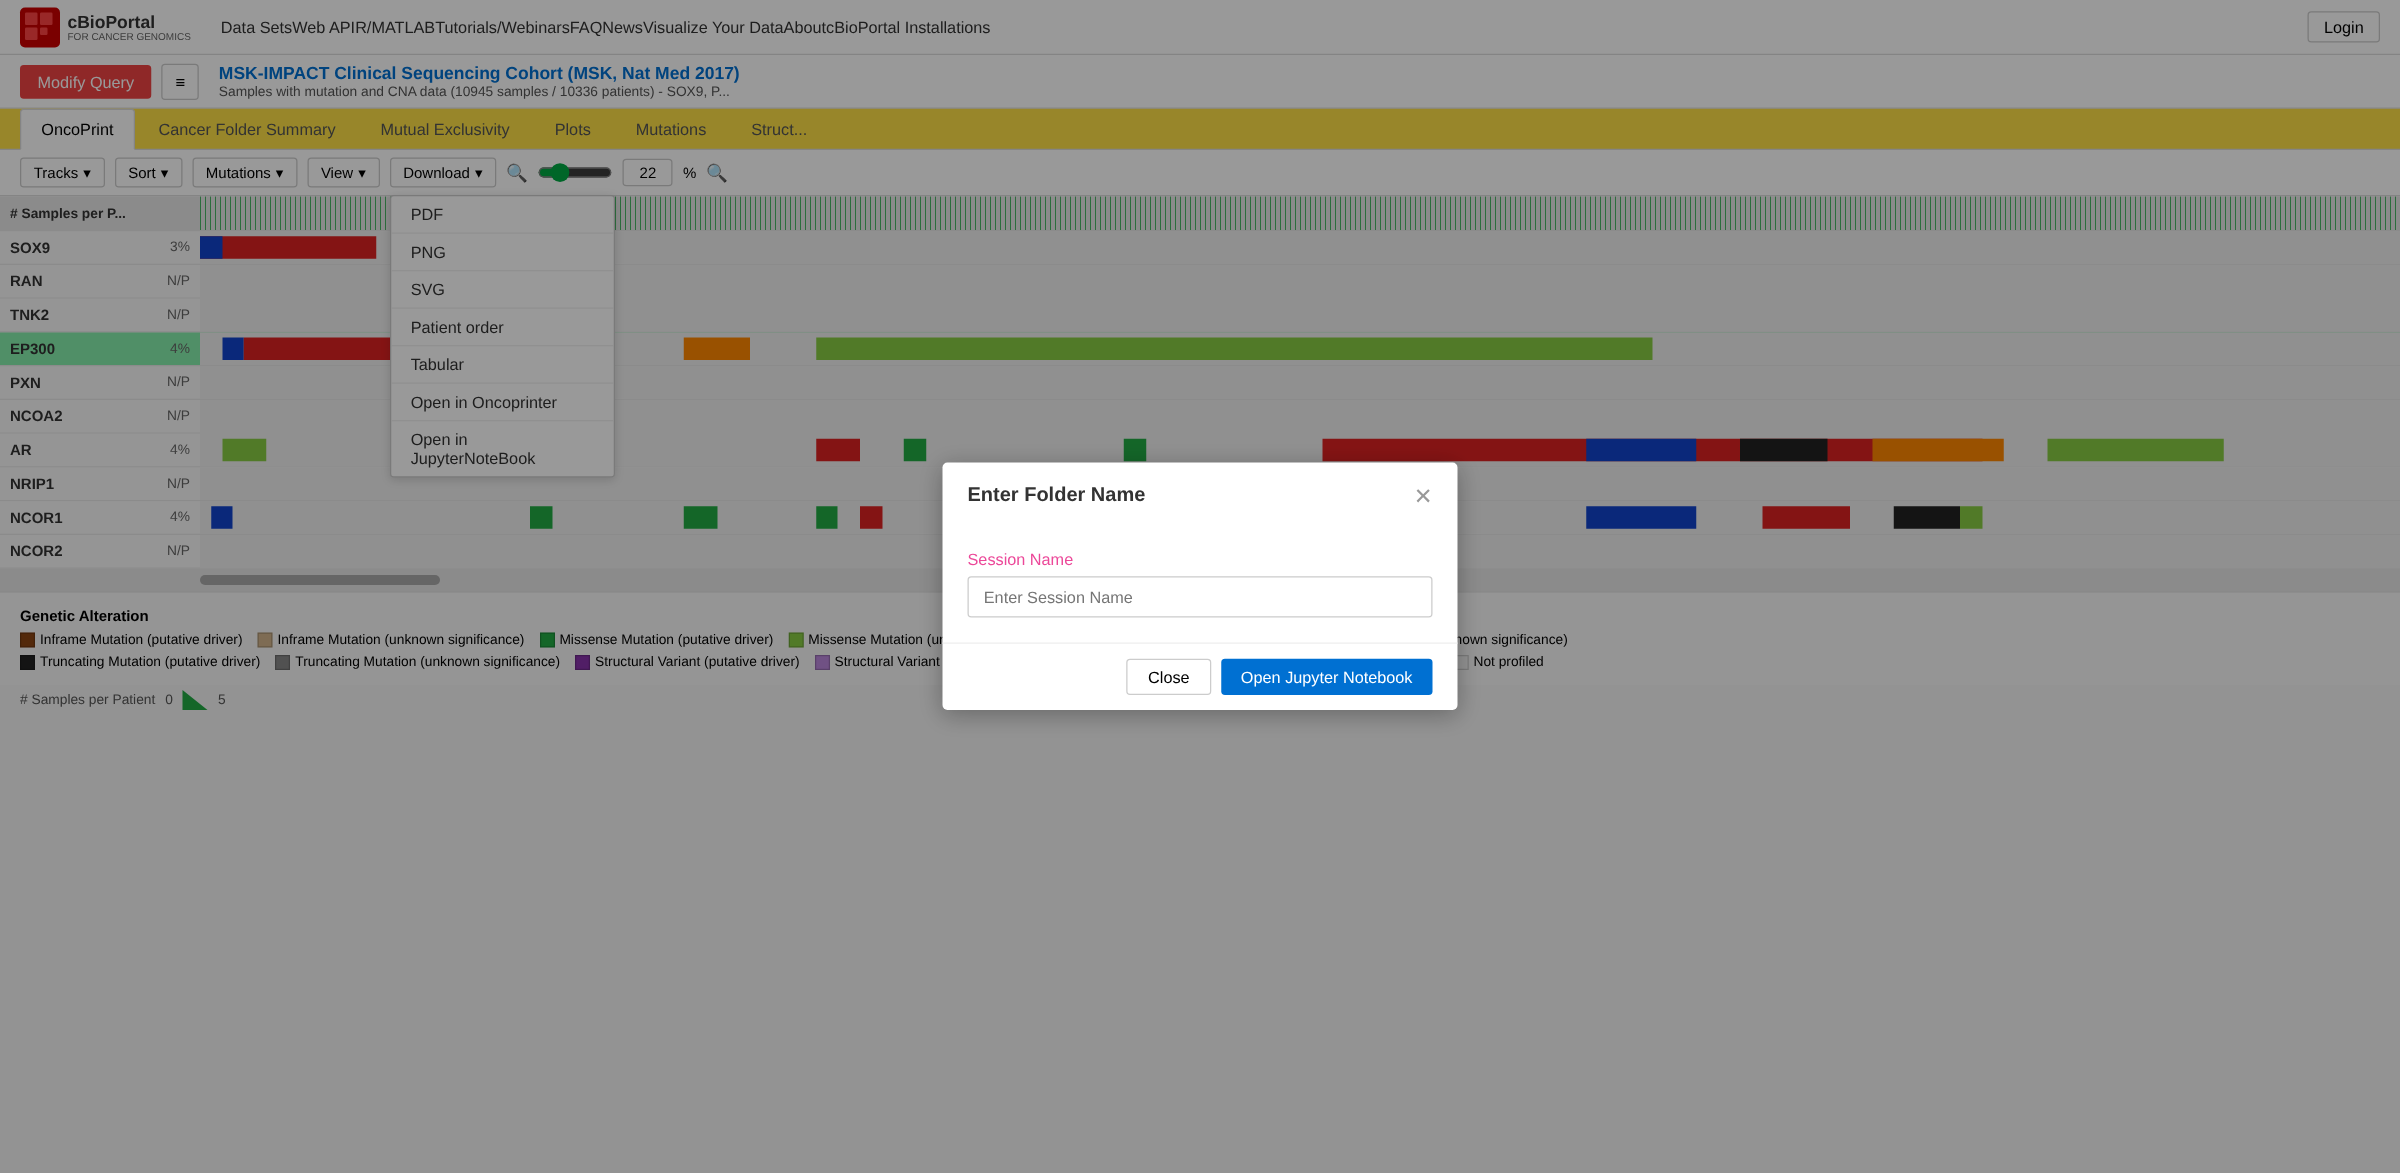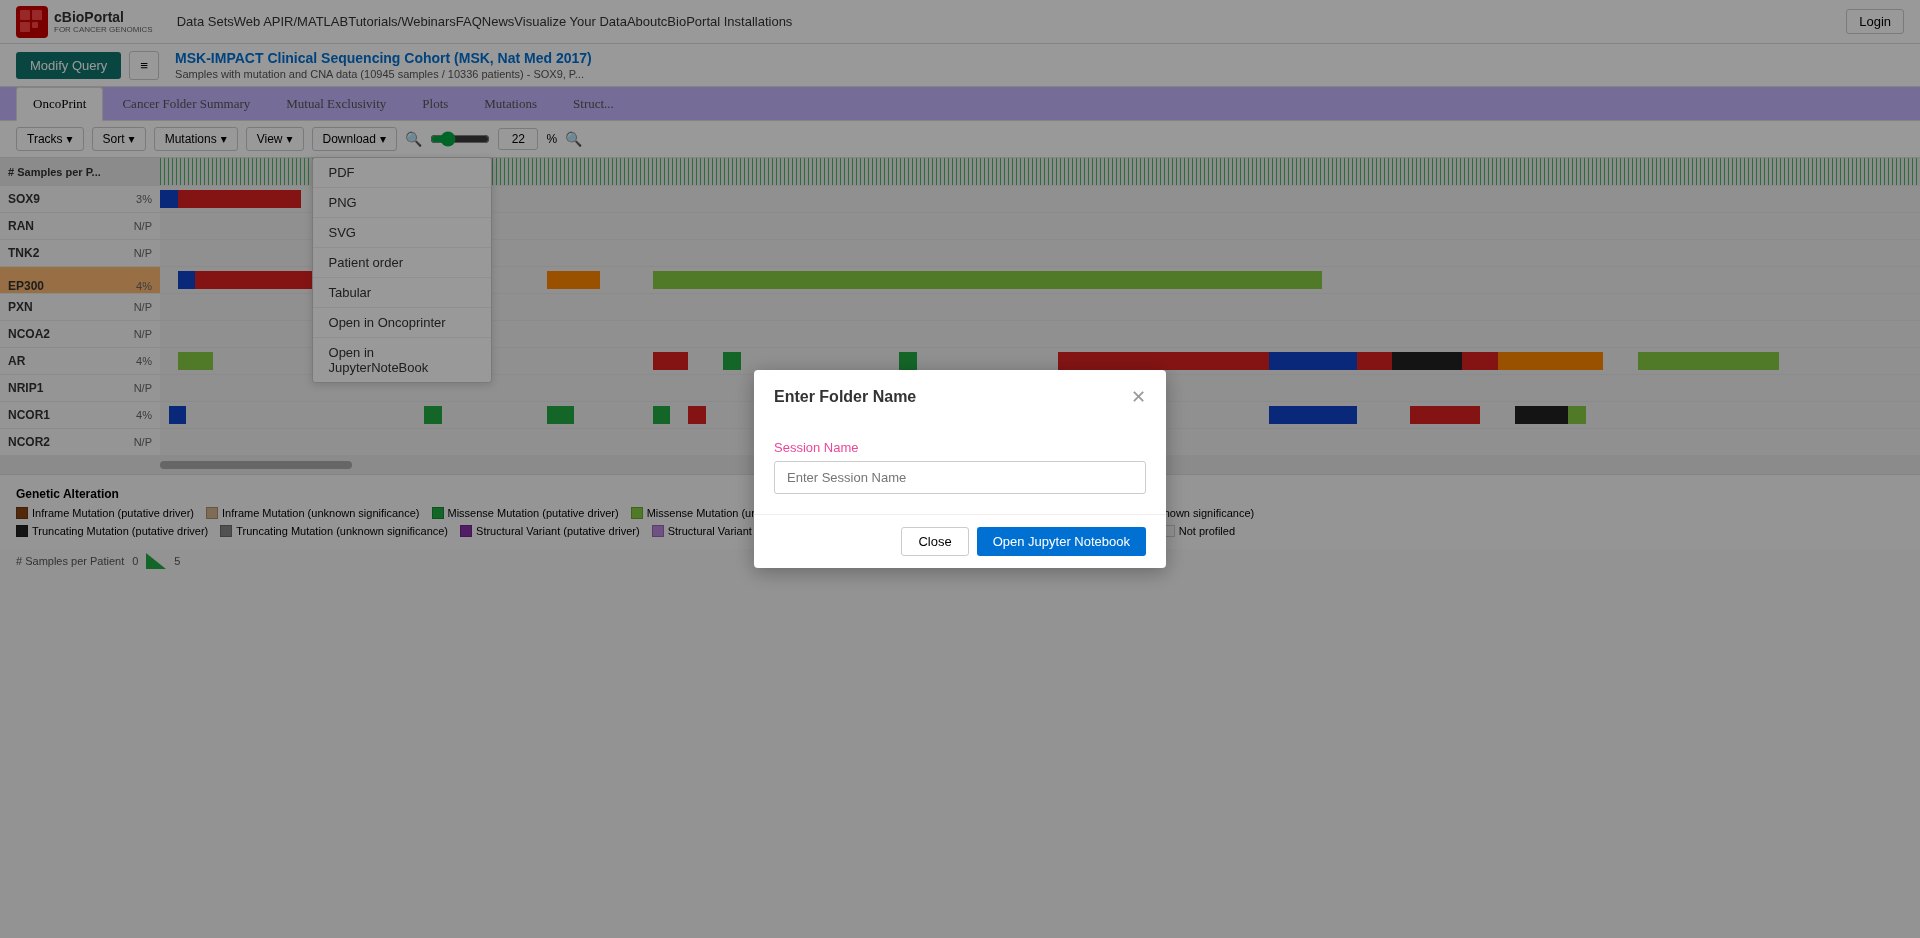--- a/index.html
+++ b/index.html
@@ -39,40 +39,39 @@
       background: #fff;
       border-bottom: 1px solid #ddd;
       padding: 6px 16px;
       display: flex;
       align-items: center;
       justify-content: space-between;
     }
     .study-title { font-size: 14px; font-weight: bold; color: #0070d2; }
     .study-subtitle { font-size: 11px; color: #555; margin-top: 2px; }
     .modify-btn {
-      background: #0f766e; color: white; border: none;
+      background: #ef4444; color: white; border: none;
       padding: 6px 14px; border-radius: 3px; cursor: pointer; font-size: 13px;
       margin-right: 8px;
     }
     .filter-btn {
       background: white; border: 1px solid #ccc;
       padding: 6px 10px; border-radius: 3px; cursor: pointer;
     }
     .query-info { font-size: 12px; color: #333; text-align: right; }
     .query-info div { margin-bottom: 2px; }
     .header-left { display: flex; align-items: center; }
 
     
     .tabs {
-      background: #c4b5fd;
+      background: #fde047;
       border-bottom: 1px solid #ddd;
       padding: 0 16px;
       display: flex;
       align-items: flex-end;
-      font-family: Liberation Serif, serif;
     }
     .tab {
       padding: 8px 16px;
       cursor: pointer;
       border: 1px solid transparent;
       border-bottom: none;
       font-size: 13px;
       color: #555;
       margin-right: 2px;
       border-radius: 3px 3px 0 0;
@@ -417,21 +416,21 @@
       </div>
 
       <div class="gene-track" style="height:27px;">
         <div class="gene-label">
           <span style="font-weight:bold;">TNK2</span>
           <span class="gene-pct">N/P</span>
         </div>
         <div class="gene-bar-area" style="background:#f0f0f0;"></div>
       </div>
 
-      <div class="gene-track" style="height:27px;background:#fdba74;align-items:flex-end;">
+      <div class="gene-track" style="height:27px;background:#86efac;">
         <div class="gene-label">
           <span style="font-weight:bold;">EP300</span>
           <span class="gene-pct">4%</span>
         </div>
         <div class="gene-bar-area" style="position:relative;background:#f0f0f0;">
           <div style="position:absolute;left:1%;width:1%;height:70%;top:15%;background:#1144cc;"></div>
           <div style="position:absolute;left:2%;width:12%;height:70%;top:15%;background:#dd2222;"></div>
           <div style="position:absolute;left:22%;width:3%;height:70%;top:15%;background:#ff8800;"></div>
           <div style="position:absolute;left:28%;width:38%;height:70%;top:15%;background:#88cc44;"></div>
         </div>

